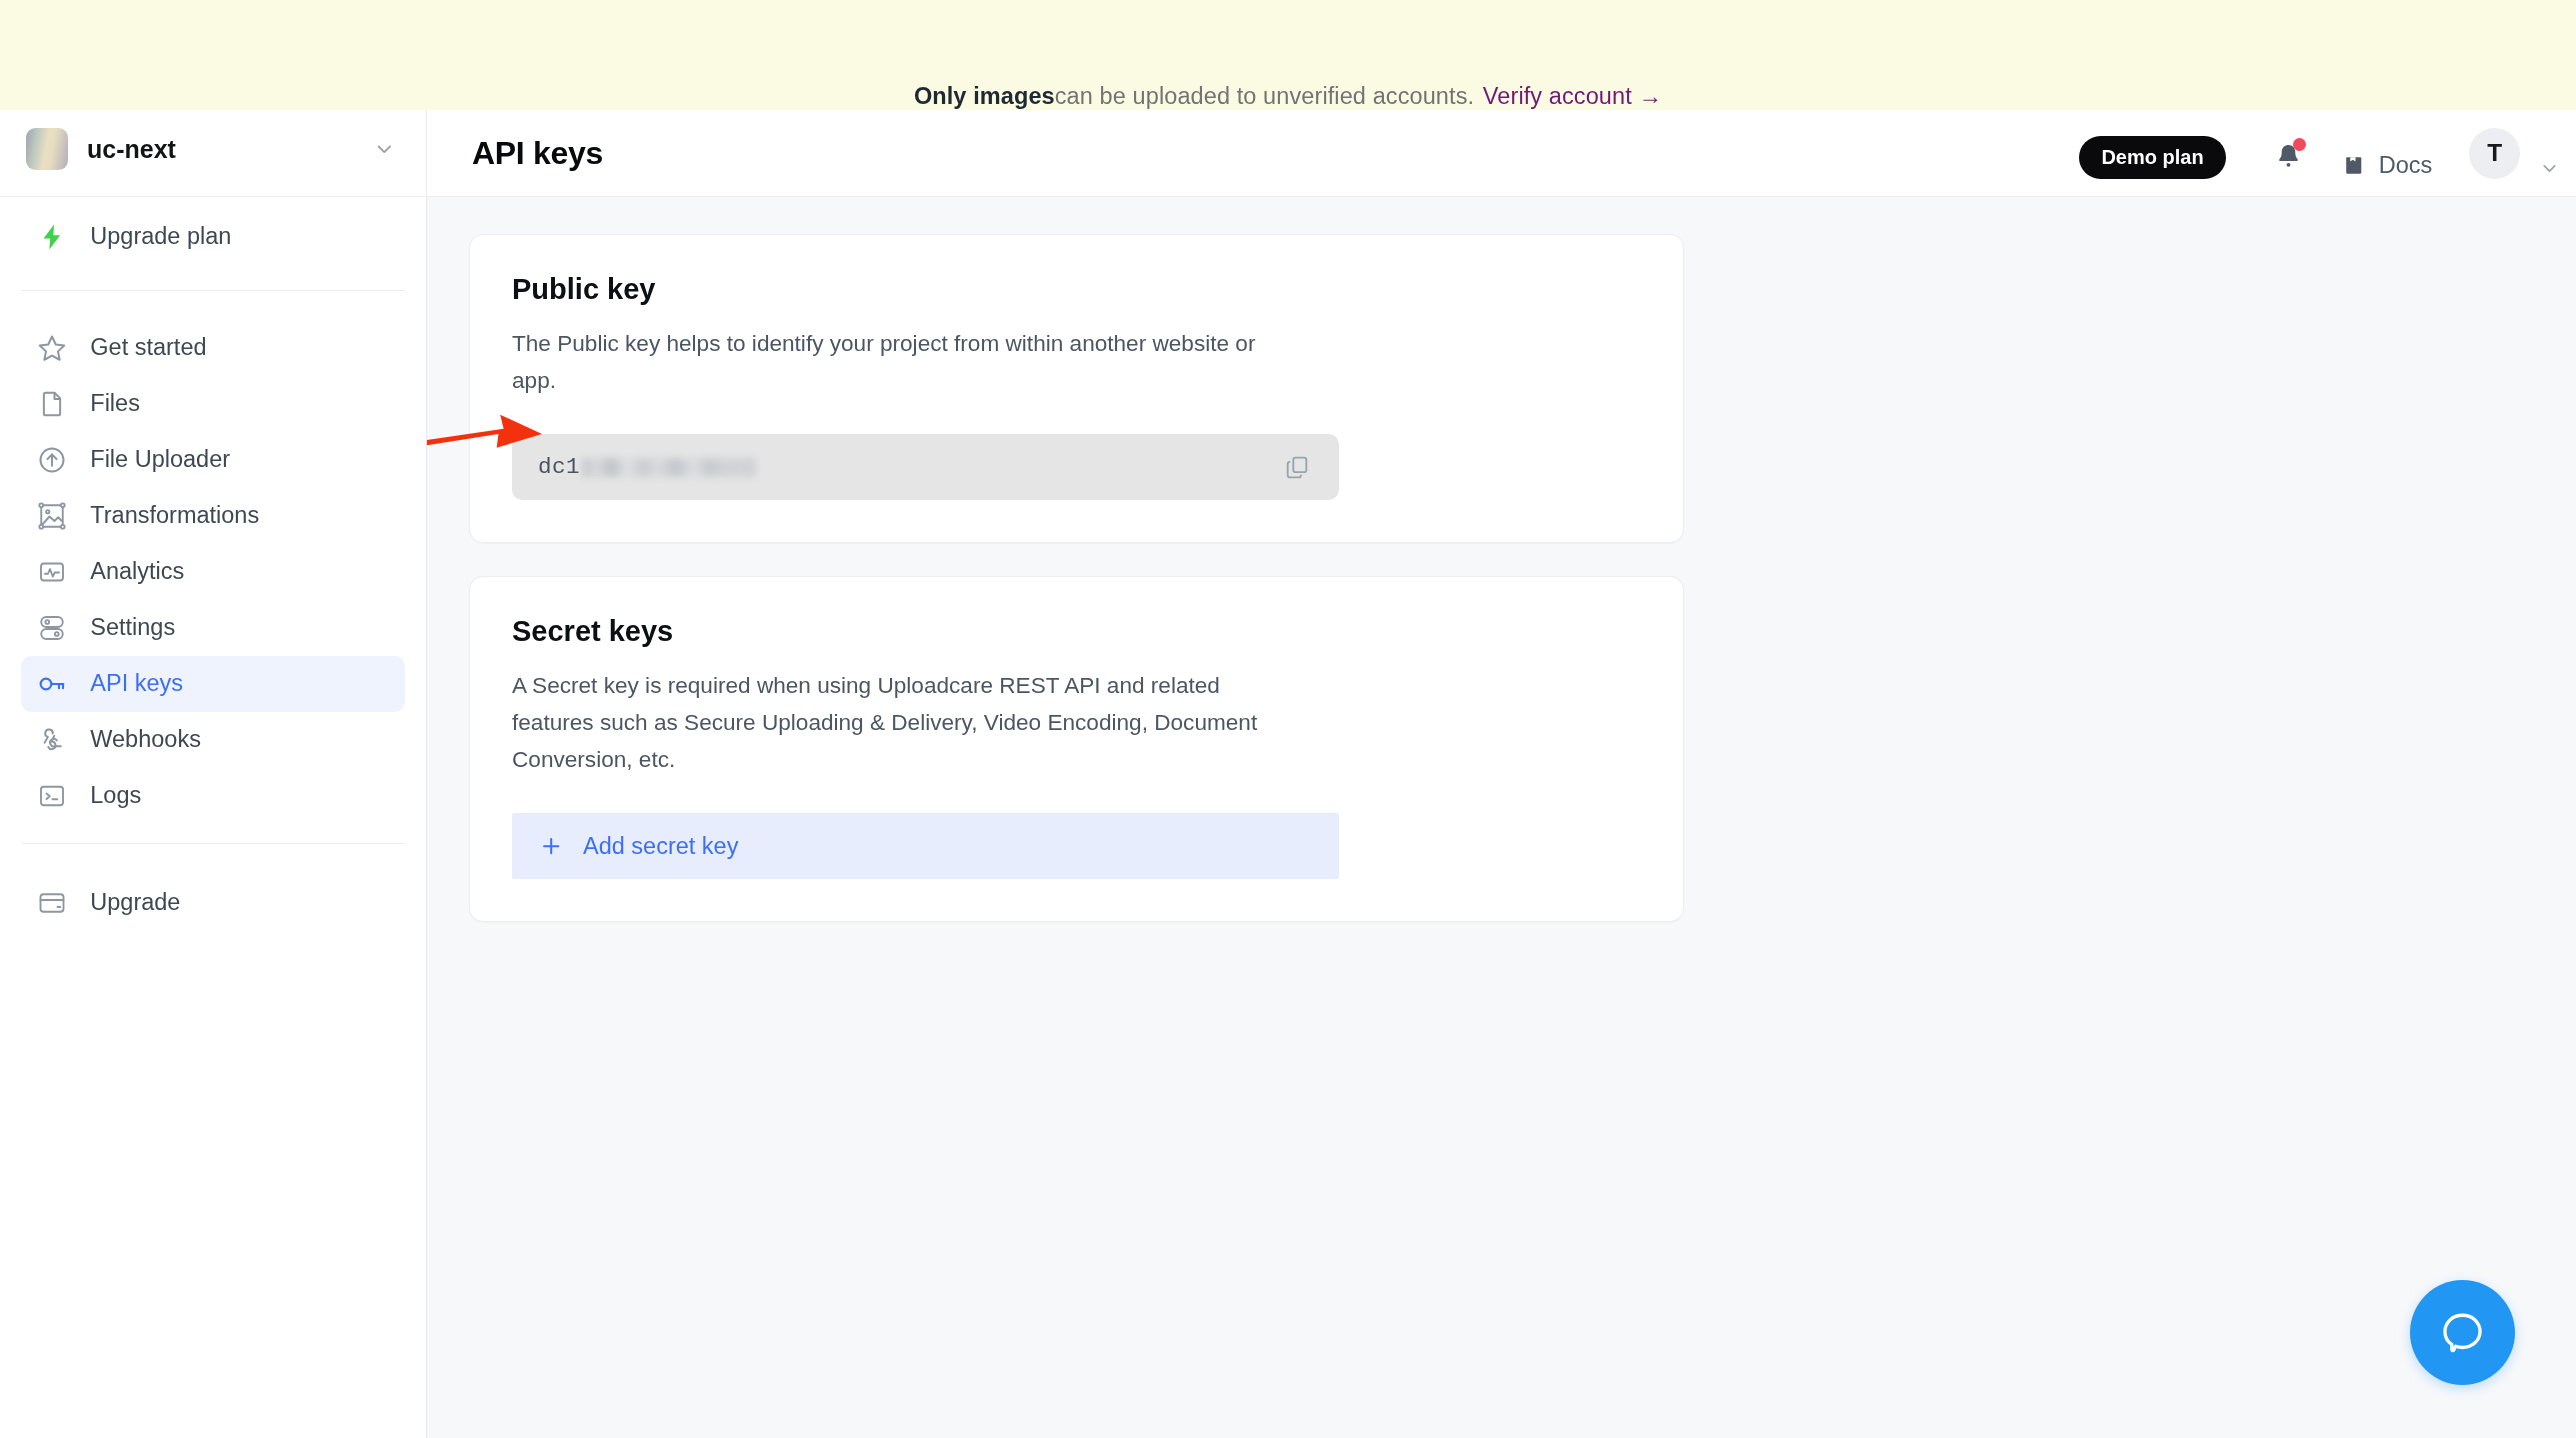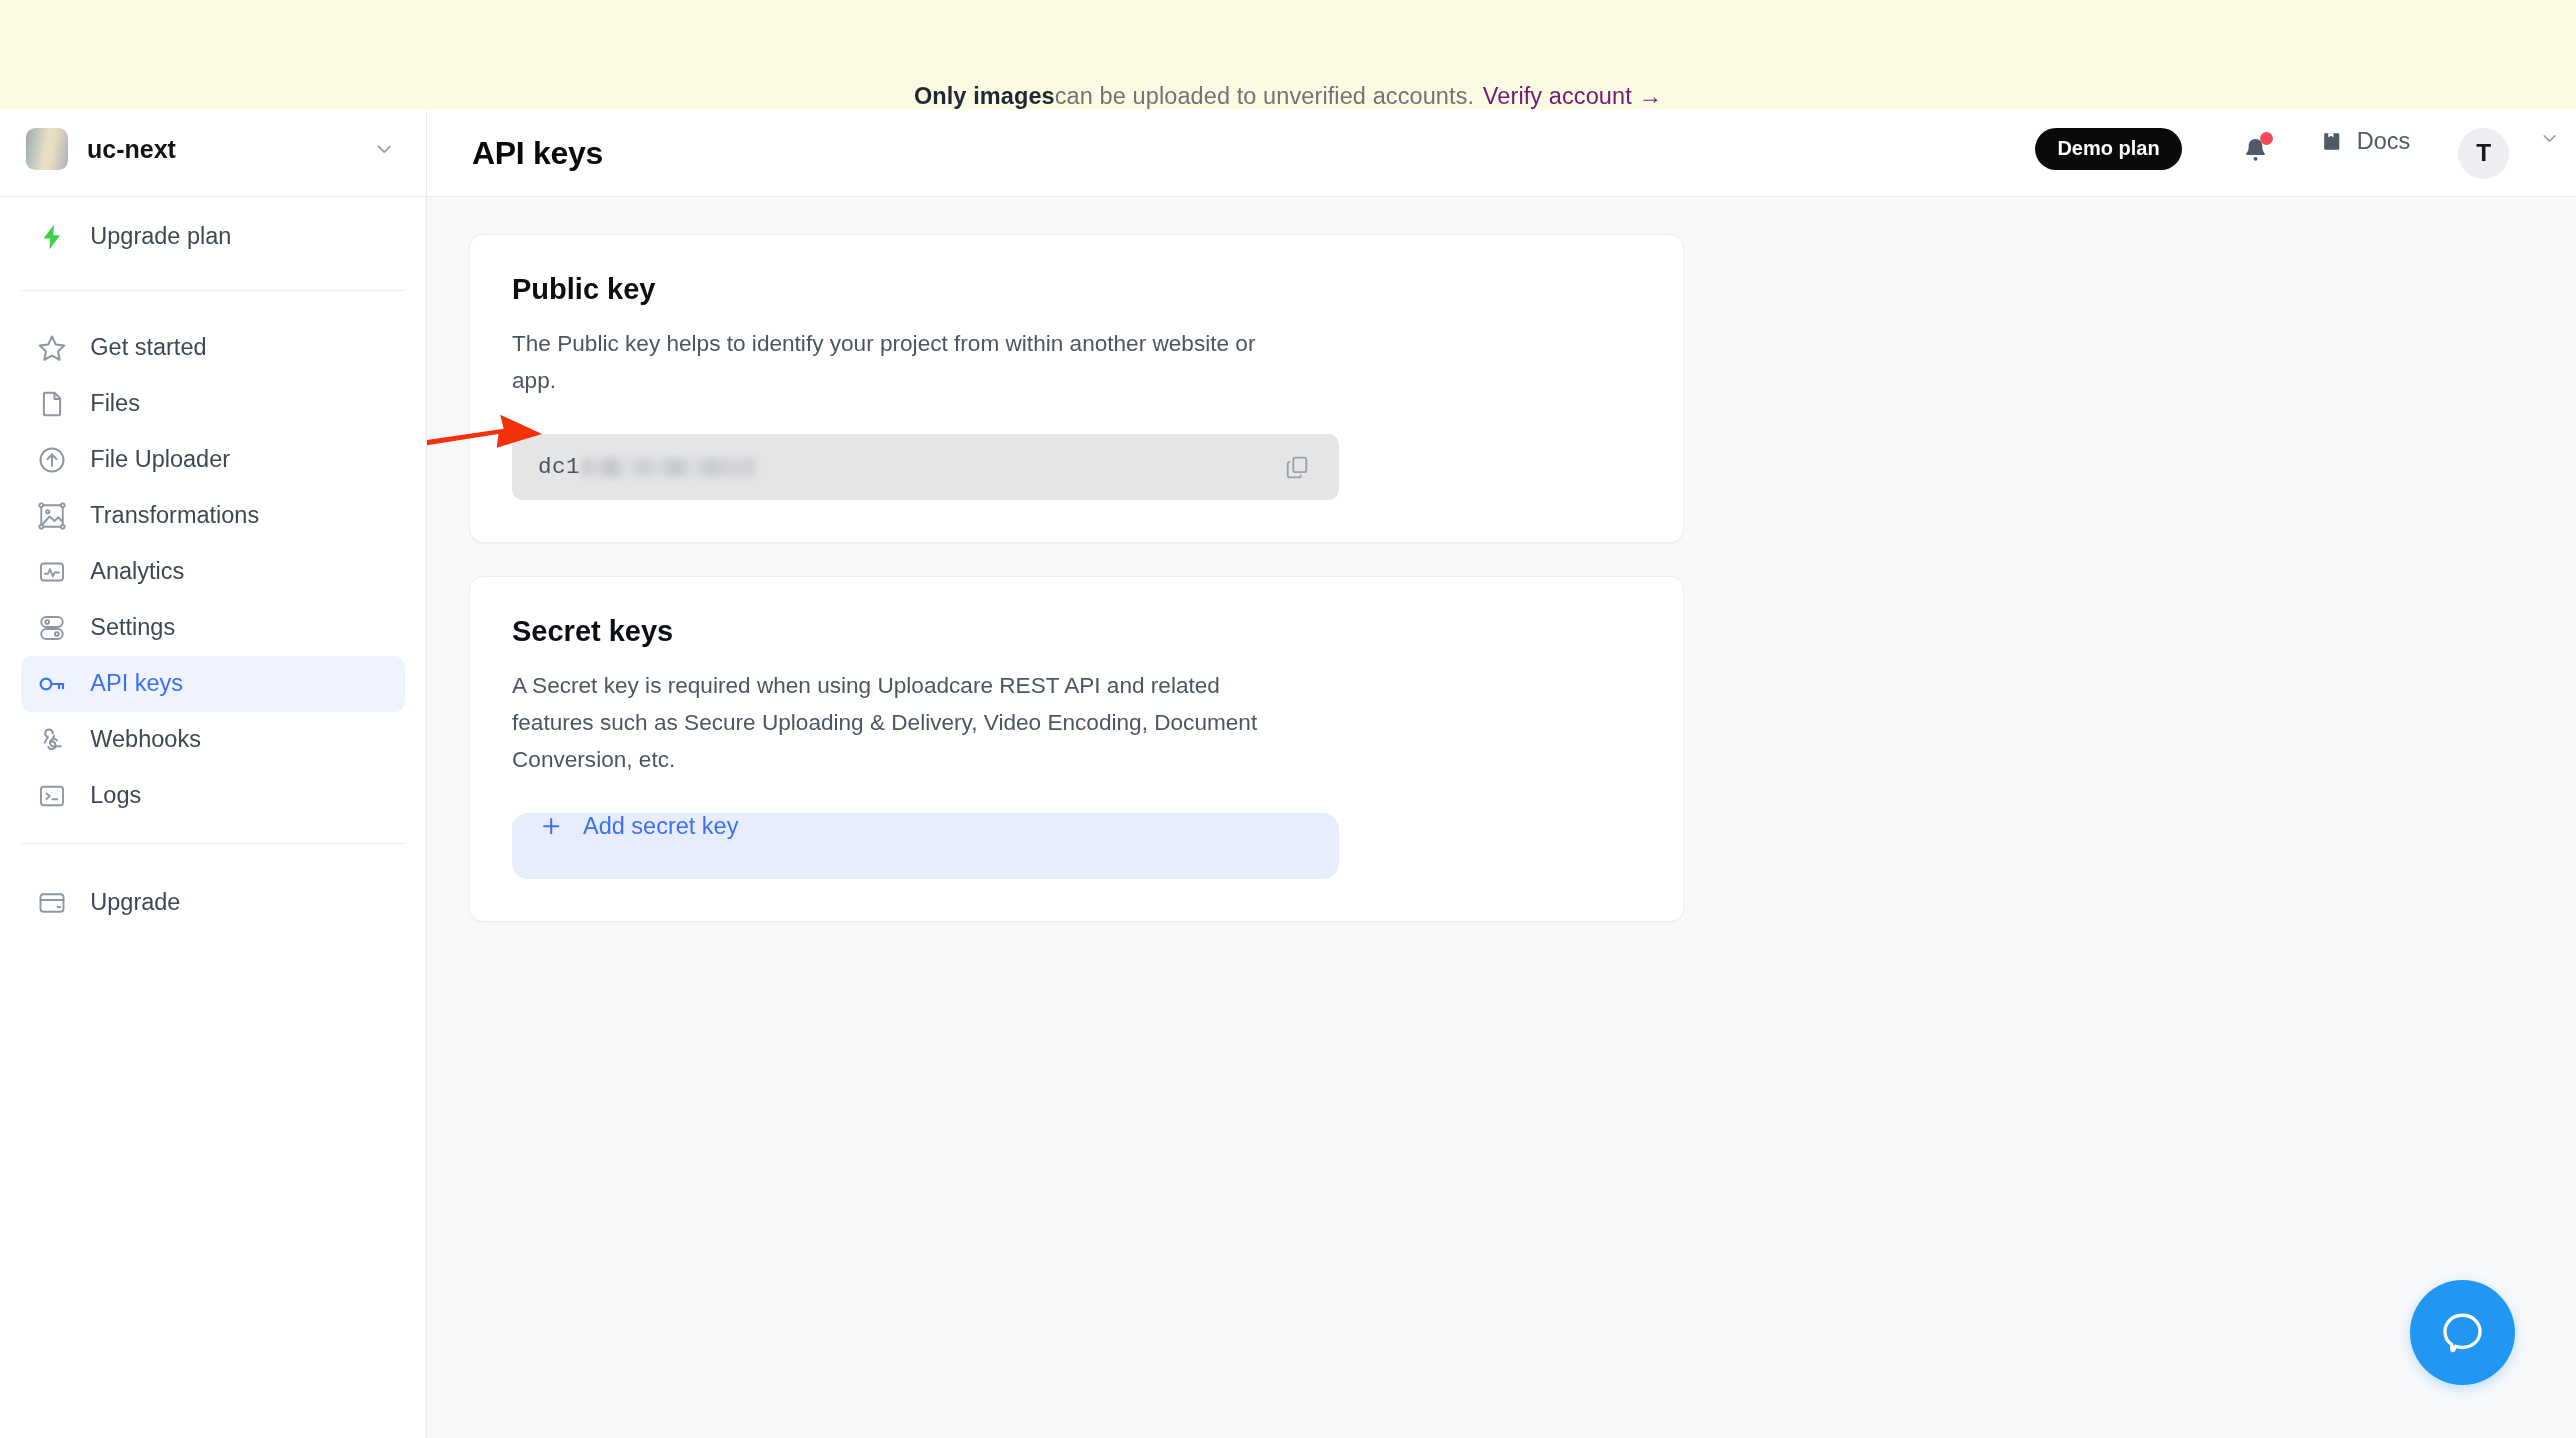--- a/index.html
+++ b/index.html
@@ -129,22 +129,22 @@
   }
   .page-title {
     font-size: 32px;
     font-weight: 700;
     color: #07090c;
     letter-spacing: -0.3px;
   }
   .topbar-right {
     margin-left: auto;
     display: flex;
-    align-items: flex-start;
-    gap: 11px;
+    align-items: flex-end;
+    gap: 0;
   }
   .plan-pill {
     background: #0a0a0c;
     color: #ffffff;
     font-size: 20px;
     font-weight: 600;
     padding: 9.6px 22.6px;
     border-radius: 870px;
     cursor: pointer;
     white-space: nowrap;
@@ -258,22 +258,23 @@
     cursor: pointer;
     display: flex; align-items: center; justify-content: center;
   }
   .copy-btn svg { width: 26px; height: 26px; display: block; }
 
   .add-secret {
     margin-top: 35px;
     width: 827px;
     height: 66px;
     background: #e7edfd;
-    border-radius: 16px;
-    display: flex;
+    border-radius: 2px;
+    display: flex;
+    align-items: center;
     padding: 0 26px;
     cursor: pointer;
     color: #3d6ff5;
     font-size: 23.5px;
     font-weight: 500;
   }
   .add-secret .plus {
     width: 26px; height: 26px;
     margin-right: 19px;
     display: flex; align-items: center; justify-content: center;

